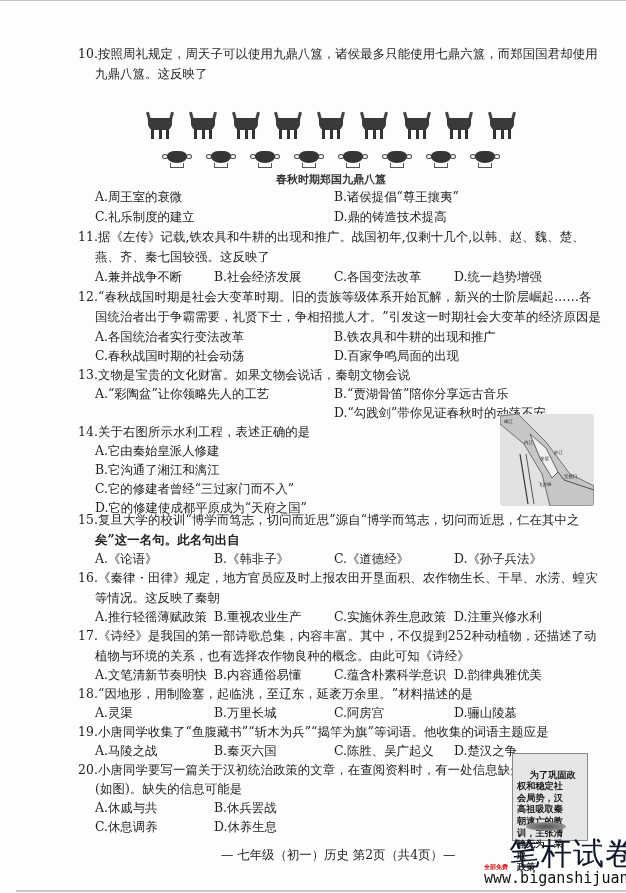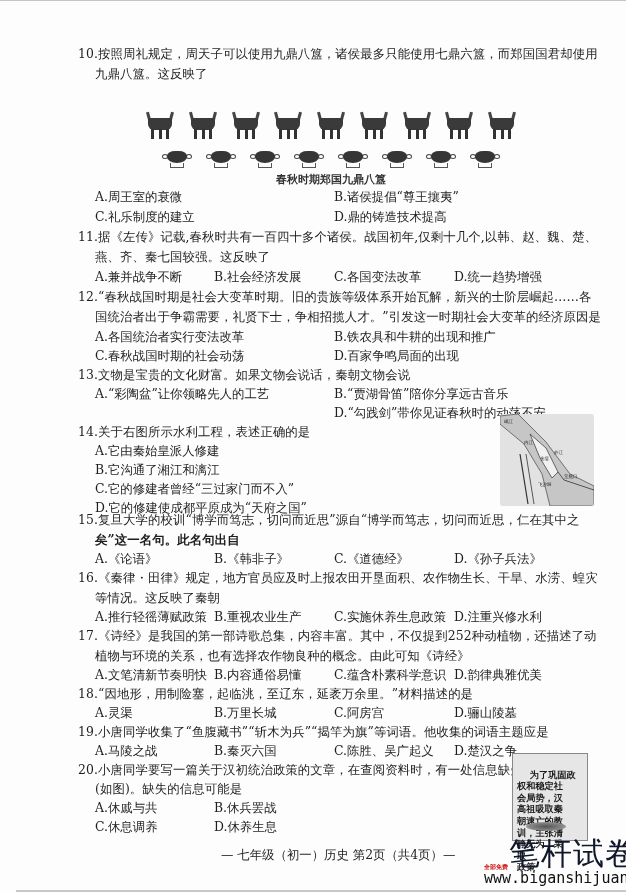--- a/index.html
+++ b/index.html
@@ -178,21 +178,21 @@
     </div>
     <div class="fig-caption">春秋时期郑国九鼎八簋</div>
   </div>
 
   <div class="opt" style="left:79px; top:188px;">A.周王室的衰微</div>
   <div class="opt" style="left:318px; top:188px;">B.诸侯提倡“尊王攘夷”</div>
   <div class="opt" style="left:79px; top:208px;">C.礼乐制度的建立</div>
   <div class="opt" style="left:318px; top:208px;">D.鼎的铸造技术提高</div>
 
   <div class="line q" style="top:228px;">
-    <span>11.</span><span>据《左传》记载,春秋时共有一百四十多个诸侯。战国初年,仅剩十几个,以韩、赵、魏、楚、</span>
+    <span>11.</span><span>据《左传》记载,铁农具和牛耕的出现和推广。战国初年,仅剩十几个,以韩、赵、魏、楚、</span>
   </div>
   <div class="line cont" style="top:248px;">燕、齐、秦七国较强。这反映了</div>
   <div class="opt" style="left:79px; top:268px;">A.兼并战争不断</div>
   <div class="opt" style="left:198px; top:268px;text-align:right;">B.社会经济发展</div>
   <div class="opt" style="left:318px; top:268px;">C.各国变法改革</div>
   <div class="opt" style="left:438px; top:268px;">D.统一趋势增强</div>
 
   <div class="line q" style="top:288px;">
     <span>12.</span><span>“春秋战国时期是社会大变革时期。旧的贵族等级体系开始瓦解，新兴的士阶层崛起……各</span>
   </div>

